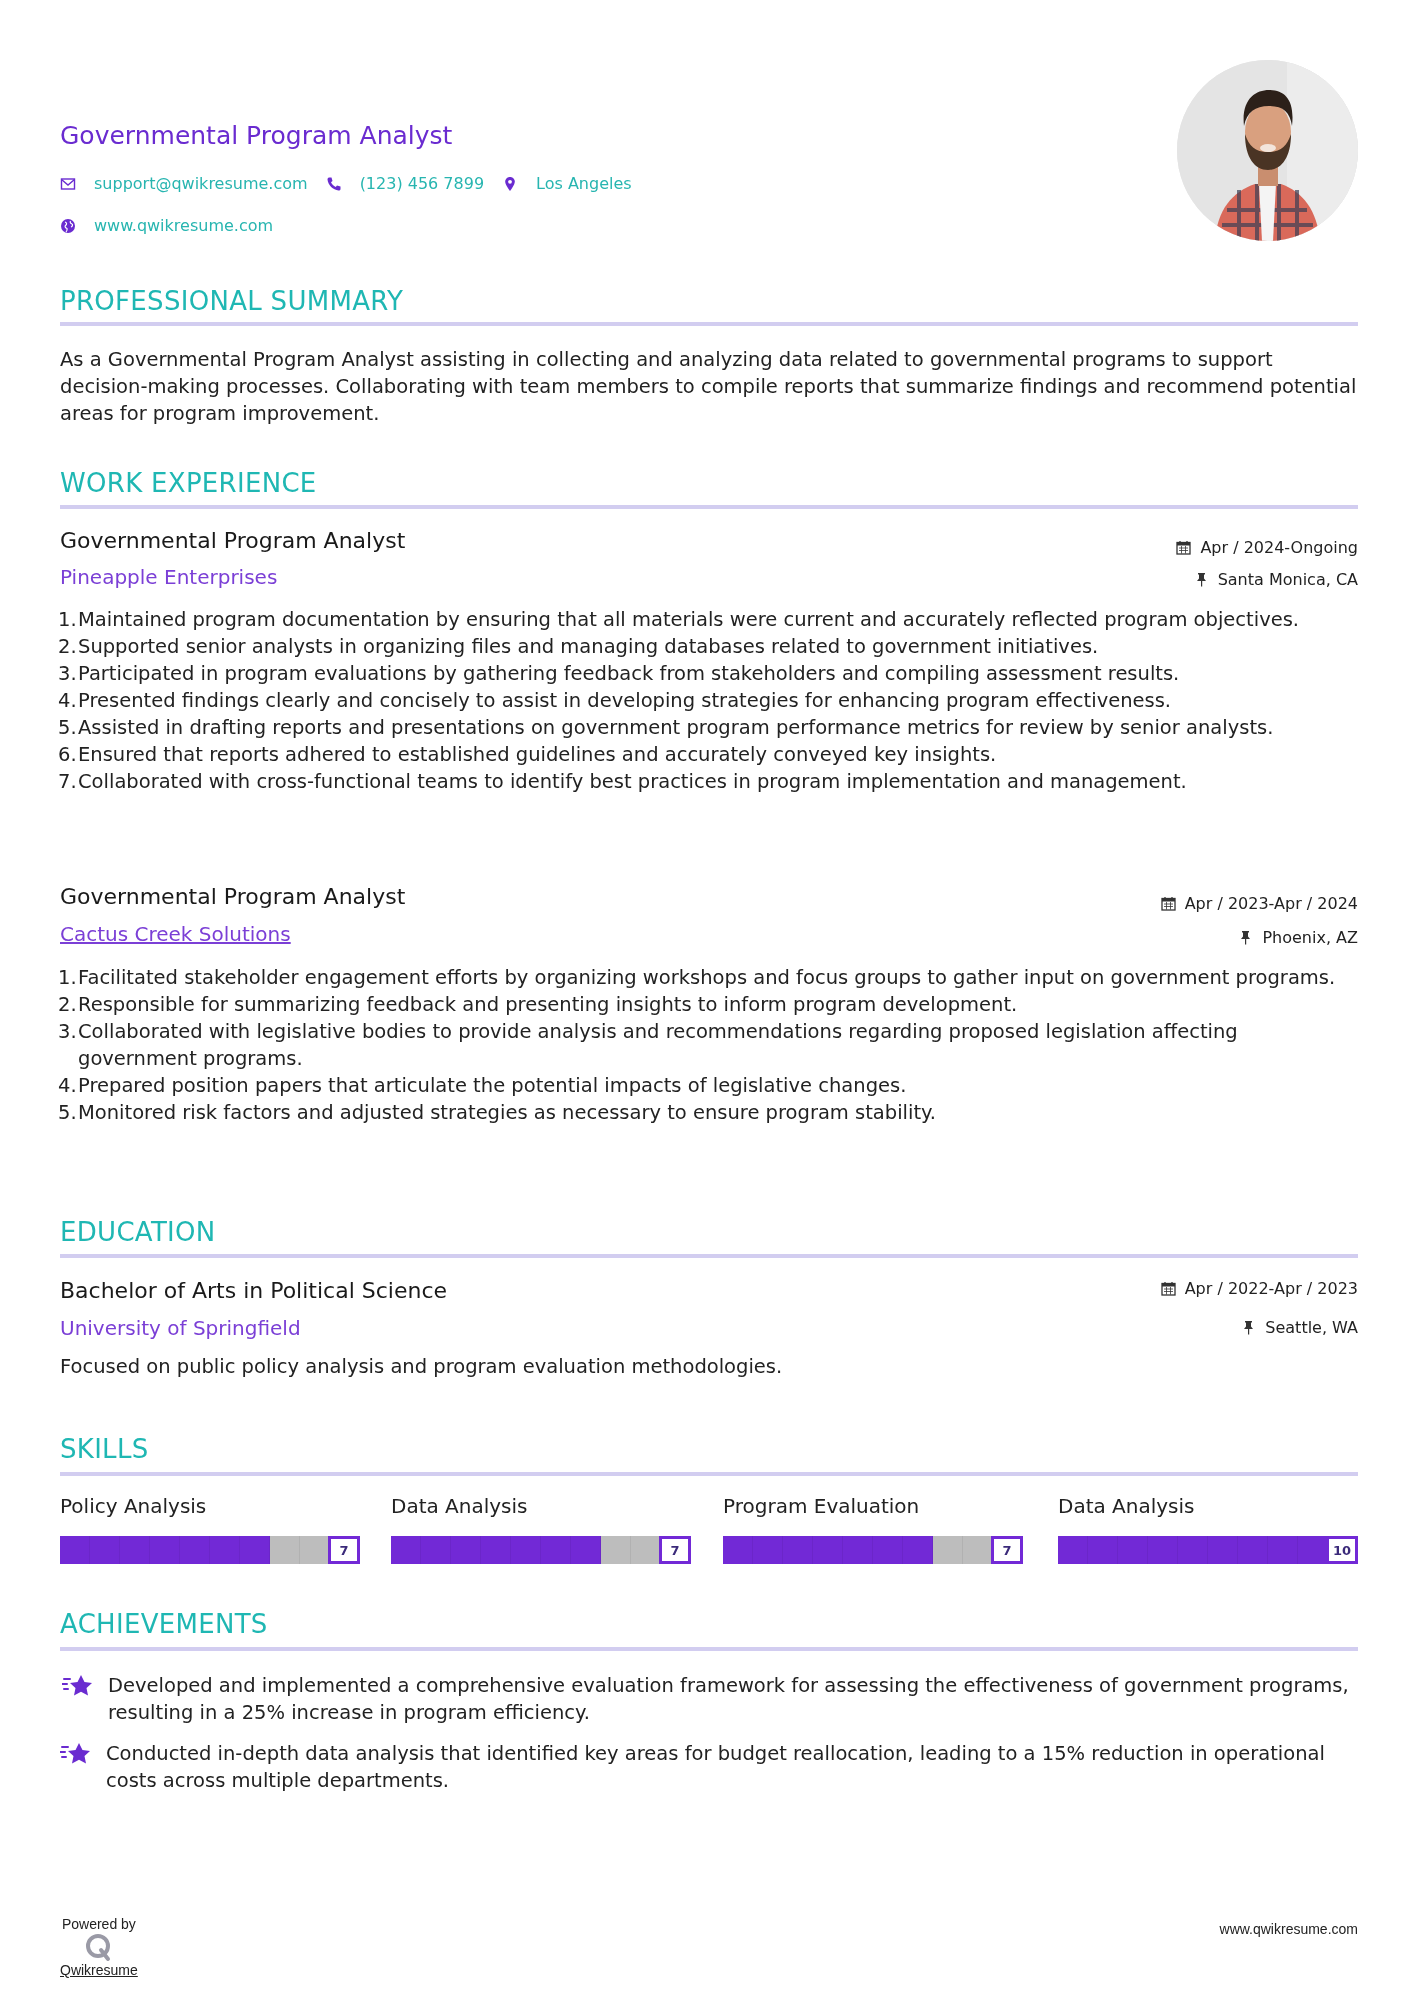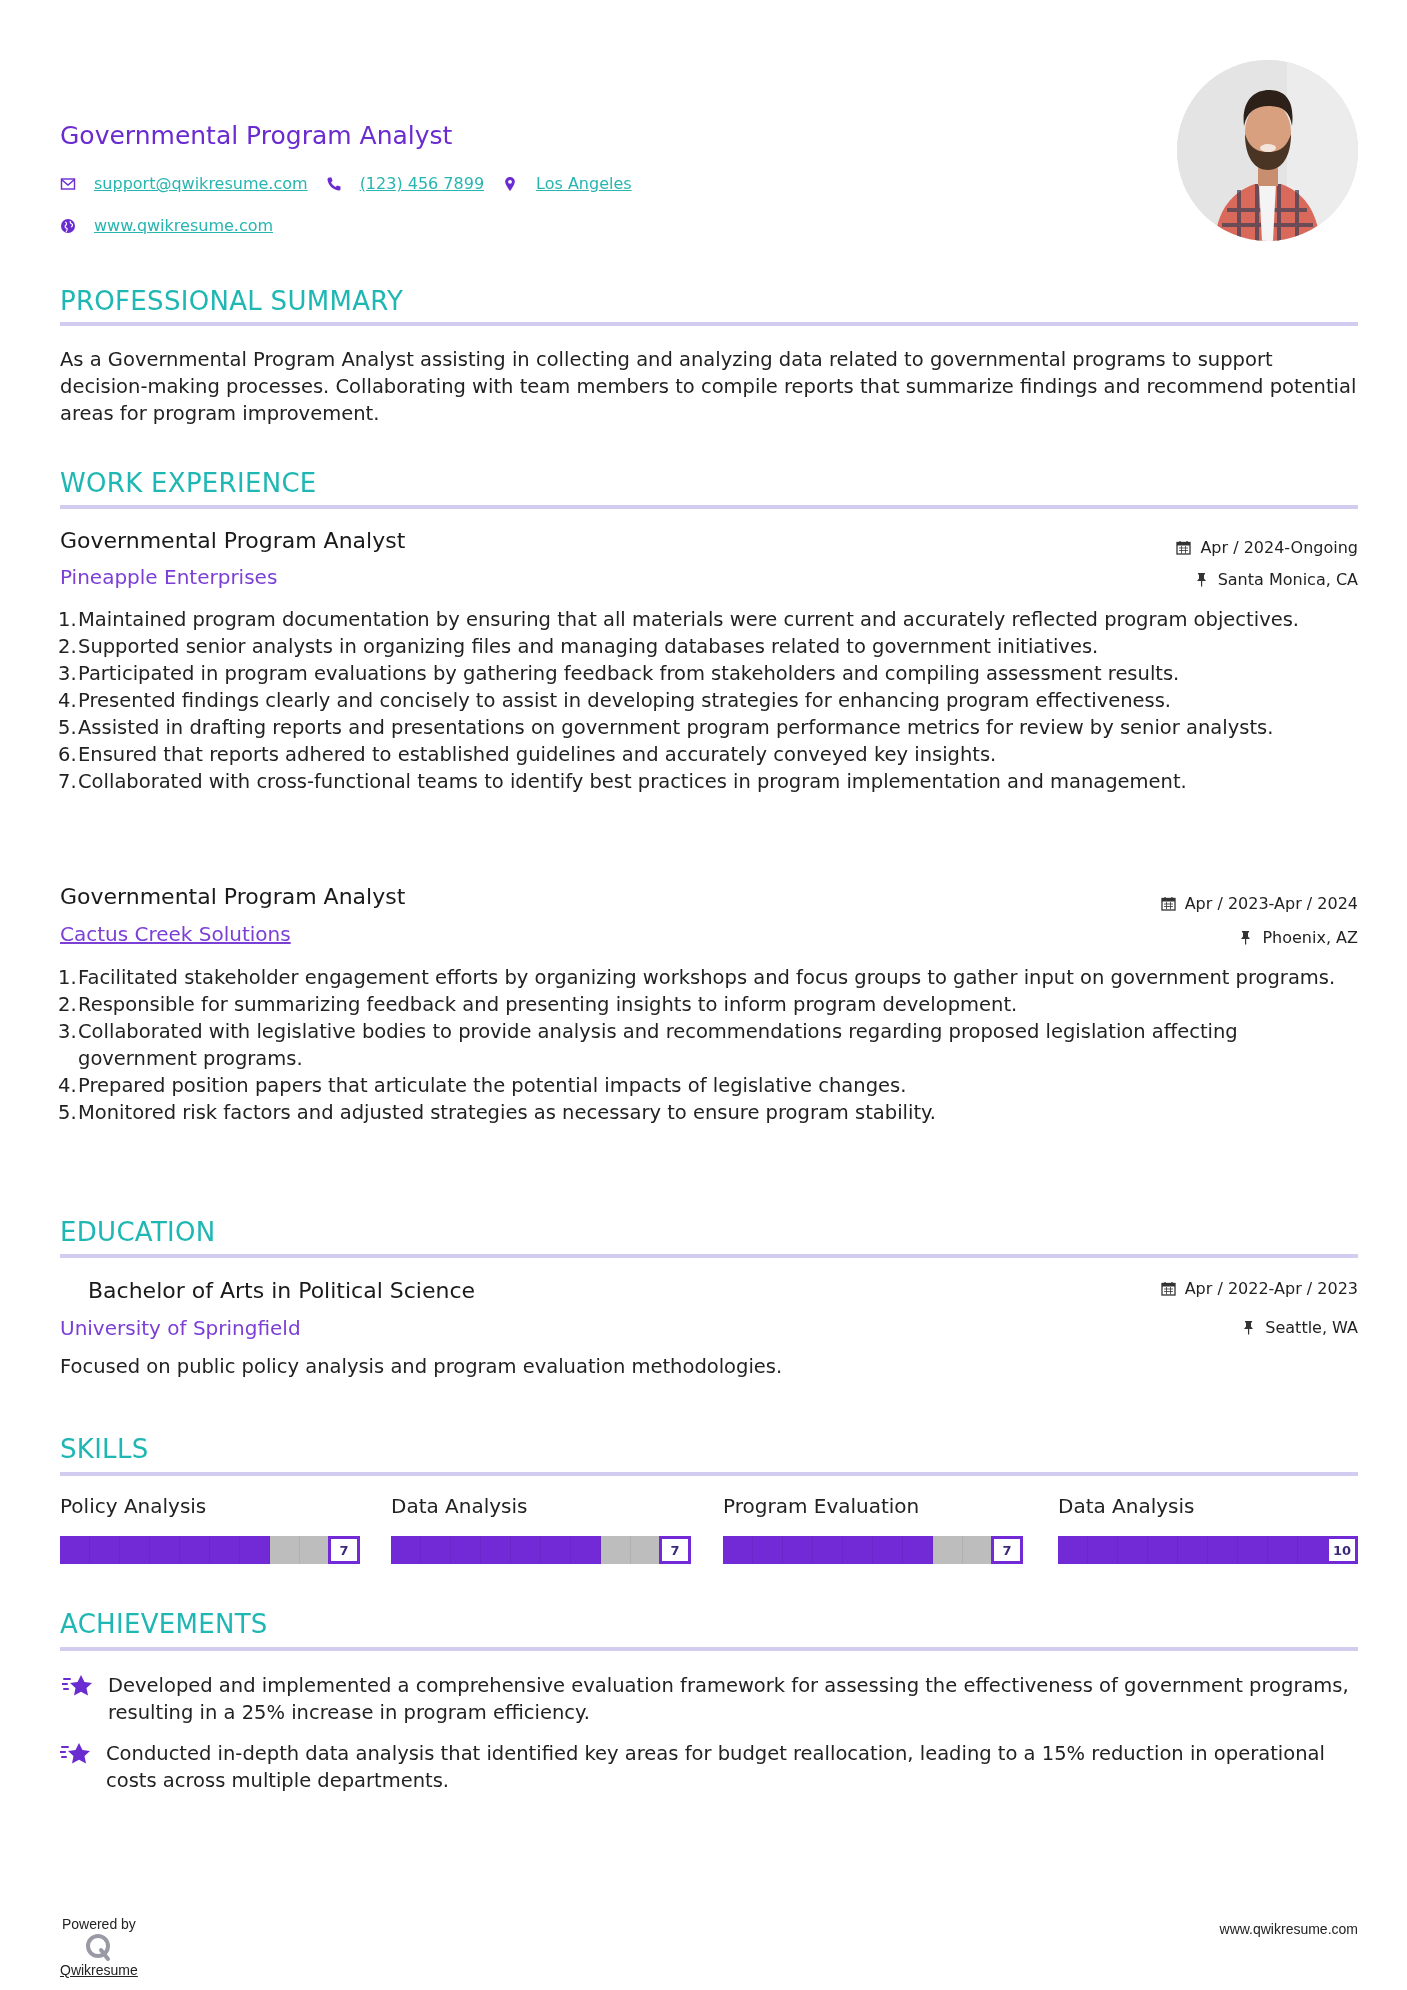--- a/index.html
+++ b/index.html
@@ -3,21 +3,21 @@
   <meta charset="utf-8">
   <style>
     * { box-sizing: border-box; margin: 0; padding: 0; }
     html, body { width: 1407px; height: 1990px; background: #ffffff; }
     body { font-family: "DejaVu Sans", sans-serif; color: #1f1f1f; position: relative; overflow: hidden; }
     .page { position: absolute; left: 60px; top: 0; width: 1298px; height: 1990px; }
 
     
     .name { position: absolute; left: 0; top: 62px; font-size: 49px; font-weight: bold; color: #1fb7b3; letter-spacing: 0.5px; line-height: 56px; }
     .role { position: absolute; left: 0; top: 121px; font-size: 25px; color: #6a2bd0; line-height: 30px; }
-    .contact-row { position: absolute; left: 0; display: flex; align-items: flex-end; font-size: 16px; color: #27b5b0; text-decoration: underline; }
+    .contact-row { position: absolute; left: 0; display: flex; align-items: flex-end; font-size: 16px; color: #27b5b0; }
     .contact-row.r1 { top: 174px; }
     .contact-row.r2 { top: 216px; }
     .c-item { display: flex; align-items: center; margin-right: 18px; }
     .c-icon { width: 16px; height: 16px; margin-right: 18px; display: inline-flex; align-items: center; justify-content: center; color: #6a2bd0; }
     .c-icon svg { width: 16px; height: 16px; }
     .photo { position: absolute; left: 1117px; top: 60px; width: 181px; height: 181px; border-radius: 50%; overflow: hidden; background: #e6e6e6; }
 
     
     .section-title { position: absolute; left: 0; font-size: 26px; font-weight: normal; color: #1fb7b3; letter-spacing: 0.3px; }
     .rule { position: absolute; left: 0; width: 1298px; height: 4px; background: #d2cdf0; }
@@ -186,21 +186,21 @@
   <ol class="bullets" style="top: 964px;">
     <li>Facilitated stakeholder engagement efforts by organizing workshops and focus groups to gather input on government programs.</li>
     <li>Responsible for summarizing feedback and presenting insights to inform program development.</li>
     <li>Collaborated with legislative bodies to provide analysis and recommendations regarding proposed legislation affecting government programs.</li>
     <li>Prepared position papers that articulate the potential impacts of legislative changes.</li>
     <li>Monitored risk factors and adjusted strategies as necessary to ensure program stability.</li>
   </ol>
 
   <div class="section-title" style="top: 1217px;">EDUCATION</div>
   <div class="rule" style="top: 1254px;"></div>
-  <div class="job-title" style="top: 1278px; margin-left: 28px;">Bachelor of Arts in Political Science</div>
+  <div class="job-title" style="top: 1278px;">Bachelor of Arts in Political Science</div>
   <div class="meta" style="top: 1279px;">
     <span class="m-icon">
       <svg viewBox="0 0 15 15">
           <rect x="1" y="2.5" width="13" height="11.5" fill="none" stroke="#333" stroke-width="1.3"></rect>
           <rect x="1" y="2.5" width="13" height="3" fill="#333"></rect>
           <path d="M4 1 V4 M11 1 V4" stroke="#333" stroke-width="1.3"></path>
           <path d="M3 8 H12 M3 10.5 H12 M5.5 6 V13.5 M9.5 6 V13.5" stroke="#333" stroke-width="0.8"></path>
         </svg>
     </span>
     <span>Apr / 2022-Apr / 2023</span>

